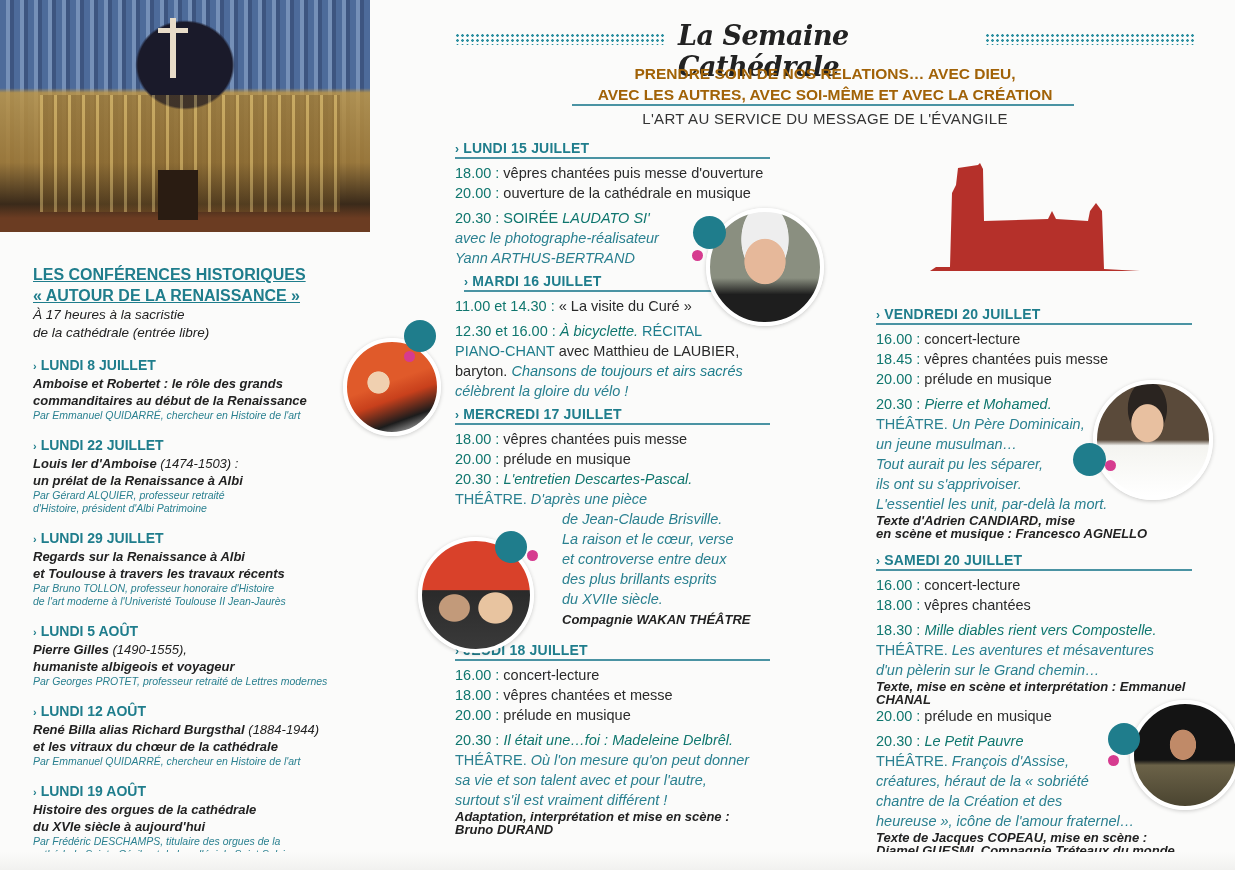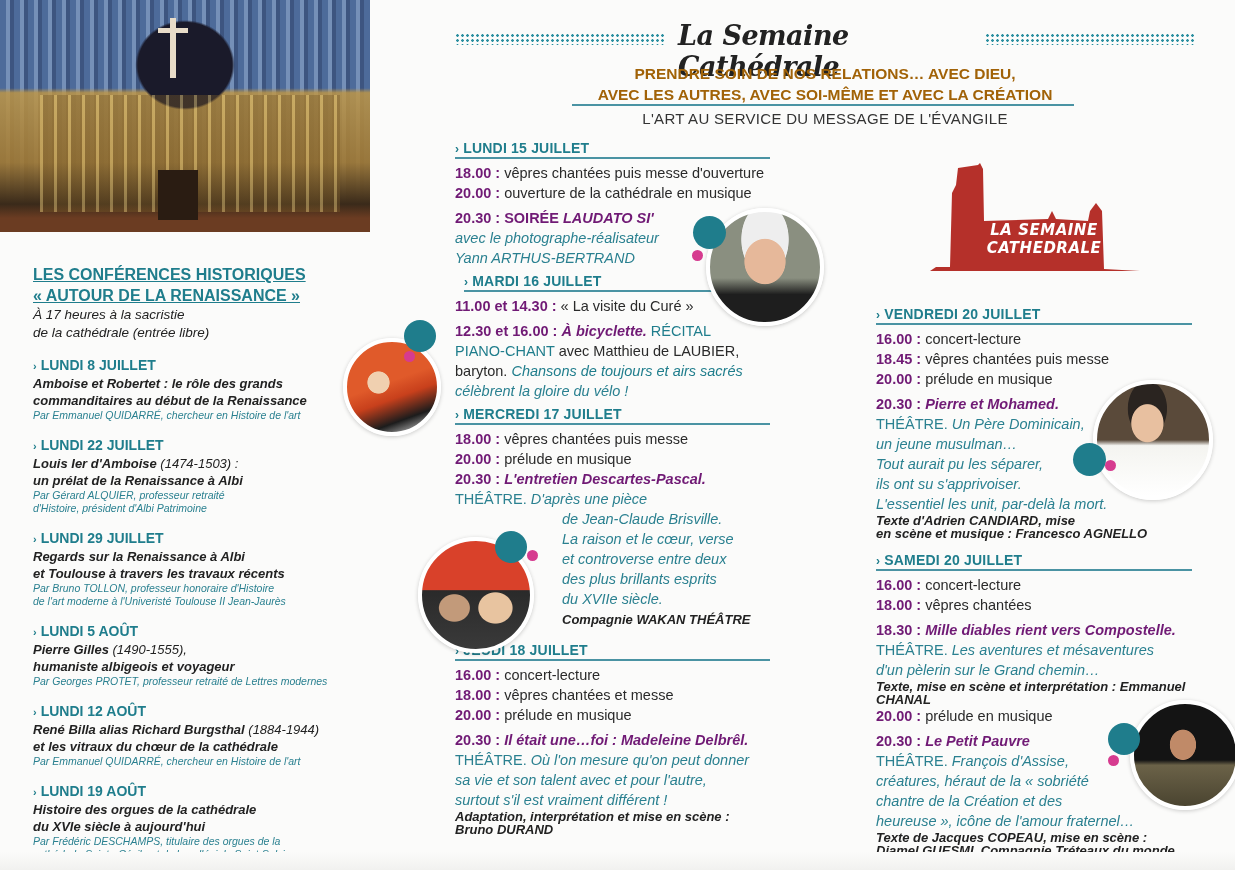--- a/index.html
+++ b/index.html
@@ -51,21 +51,21 @@
     font-size: 15px; color: #333; letter-spacing: 0.3px;
   }
 
   
   .day-head {
     font-weight: bold; color: #1f7d8c; font-size: 14px; letter-spacing: 0.2px;
     border-bottom: 2px solid #4a93a3; padding-bottom: 1px; margin-bottom: 4px;
   }
   .day-head .chev { font-size: 12px; margin-right: 4px; color: #1f7d8c; }
   .line { font-size: 14.5px; line-height: 20px; color: #2a2a2a; white-space: nowrap; }
-  .line b { font-weight: bold; color: #701a75; }
+  .line b { font-weight: normal; color: #0f766e; }
   .desc { font-size: 14.5px; line-height: 20px; color: #2a8090; font-style: italic; }
   .desc .caps { font-style: normal; }
   .credit { font-size: 13px; line-height: 13px; font-weight: bold; font-style: italic; color: #222; }
   .gap { height: 5px; }
 
   
   .left-col { position: absolute; left: 33px; top: 264px; width: 300px; }
   .conf-title { color: #1f7d8c; font-weight: bold; font-size: 16px; line-height: 21px; text-decoration: underline; }
   .conf-sub { font-style: italic; font-size: 13.5px; line-height: 18px; color: #222; }
   .conf-item { margin-top: 14px; }
@@ -115,24 +115,20 @@
   <div>PRENDRE SOIN DE NOS RELATIONS… AVEC DIEU,</div>
   <div>AVEC LES AUTRES, AVEC SOI-MÊME ET AVEC LA CRÉATION</div>
 </div>
 <div class="tagline-rule"></div>
 <div class="subtitle">L'ART AU SERVICE DU MESSAGE DE L'ÉVANGILE</div>
 
 <div class="logo-wrap">
   <svg width="215" height="110" viewBox="0 0 215 110">
     <path d="M2 108 L8 104 L22 104 L24 30 L28 22 L30 5 L50 2 L52 0 L55 6 L56 58 L120 56 L124 48 L128 56 L160 58 L162 48 L168 40 L174 48 L176 106 L212 108 Z" fill="#b5302a"></path>
   </svg>
-  <div class="logo-text">
-    <div>LA SEMAINE</div>
-    <div>CATHEDRALE</div>
-  </div>
 </div>
 
 <div class="left-col">
   <div class="conf-title">
     <div>LES CONFÉRENCES HISTORIQUES</div>
     <div>« AUTOUR DE LA RENAISSANCE »</div>
   </div>
   <div class="conf-sub">
     <div>À 17 heures à la sacristie</div>
     <div>de la cathédrale (entrée libre)</div>

